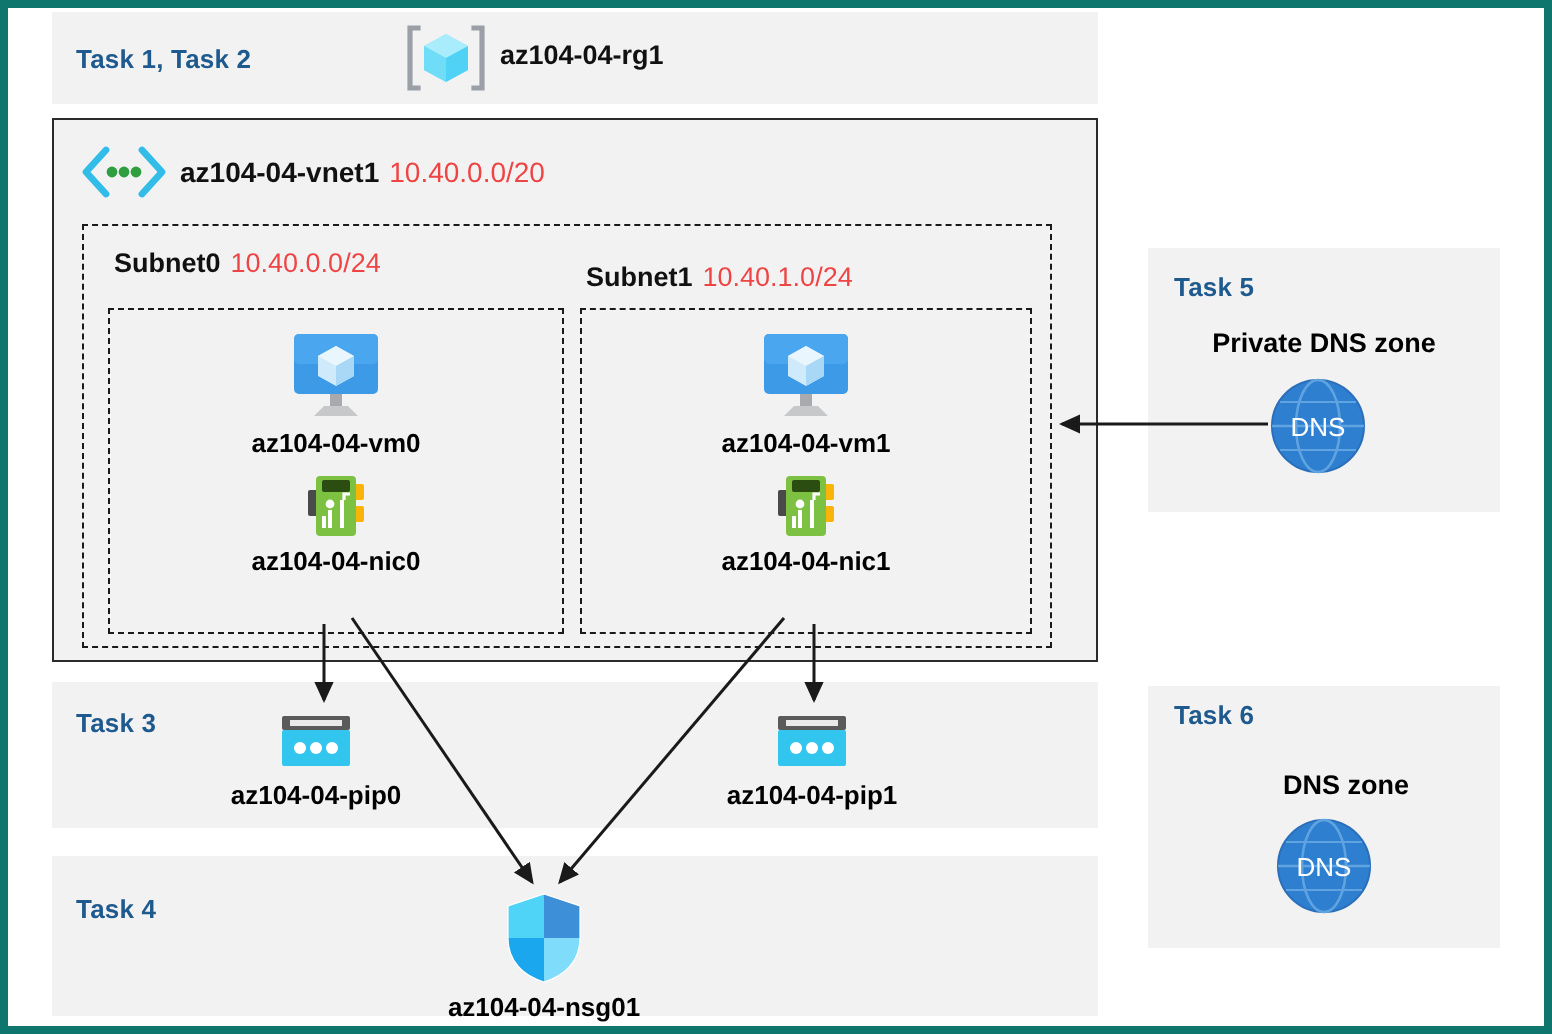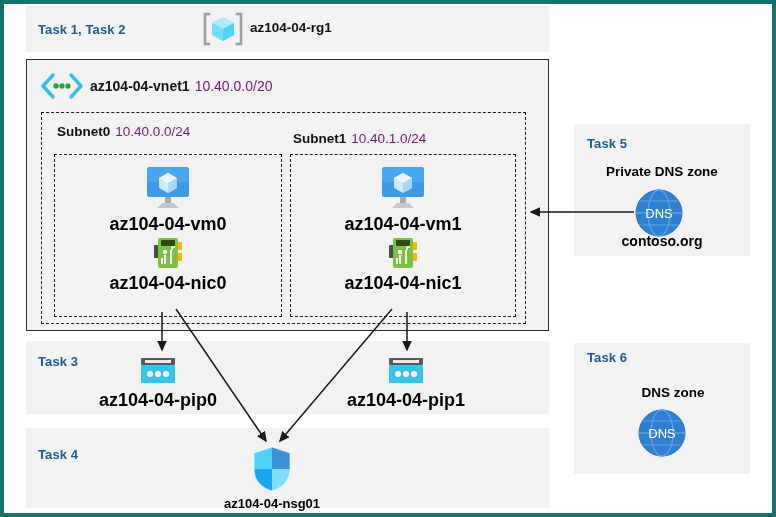--- a/index.html
+++ b/index.html
@@ -49,27 +49,27 @@
     position: absolute;
     white-space: nowrap;
     font-size: 13.5px;
     color: #111111;
   }
   .res-title b {
     font-weight: bold;
   }
   .res-title .cidr {
     font-weight: normal;
-    color: #701a75;
+    color: #ef4444;
   }
   .node-label {
     position: absolute;
     text-align: center;
     font-weight: bold;
-    font-size: 18px;
+    font-size: 13px;
     color: #000000;
     white-space: nowrap;
   }
   .node-sub {
     position: absolute;
     text-align: center;
     font-weight: normal;
     font-size: 12.5px;
     color: #2d2d2d;
     white-space: nowrap;
@@ -271,21 +271,20 @@
       <circle cx="25" cy="25" r="23" fill="#2f7fd1"></circle>
       <circle cx="25" cy="25" r="23" fill="none" stroke="#2a6fba" stroke-width="1"></circle>
       <ellipse cx="25" cy="25" rx="11" ry="23" fill="none" stroke="#5fa3e0" stroke-width="1.3"></ellipse>
       <line x1="2" y1="25" x2="48" y2="25" stroke="#5fa3e0" stroke-width="1.3"></line>
       <line x1="6" y1="13" x2="44" y2="13" stroke="#5fa3e0" stroke-width="1.1"></line>
       <line x1="6" y1="37" x2="44" y2="37" stroke="#5fa3e0" stroke-width="1.1"></line>
       <text x="25" y="30" text-anchor="middle" fill="#ffffff" font-family="Liberation Sans, sans-serif" font-size="13">DNS</text>
     </svg>
   </div>
 
-  <div class="node-label" style="left:570px; top:229px; width:176px; font-size:14px;">contoso.org</div>
 
   <div class="panel" style="left:570px; top:339px; width:176px; height:131px;"></div>
 
   <div class="task-label" style="left:583px; top:346px;">Task 6</div>
 
   <div class="heading" style="left:581px; top:381px; width:176px;">DNS zone</div>
 
   <div class="icon" style="left:633px; top:404px; width:50px; height:50px;">
     <svg width="50" height="50" viewBox="0 0 50 50">
       <circle cx="25" cy="25" r="23" fill="#2f7fd1"></circle>

